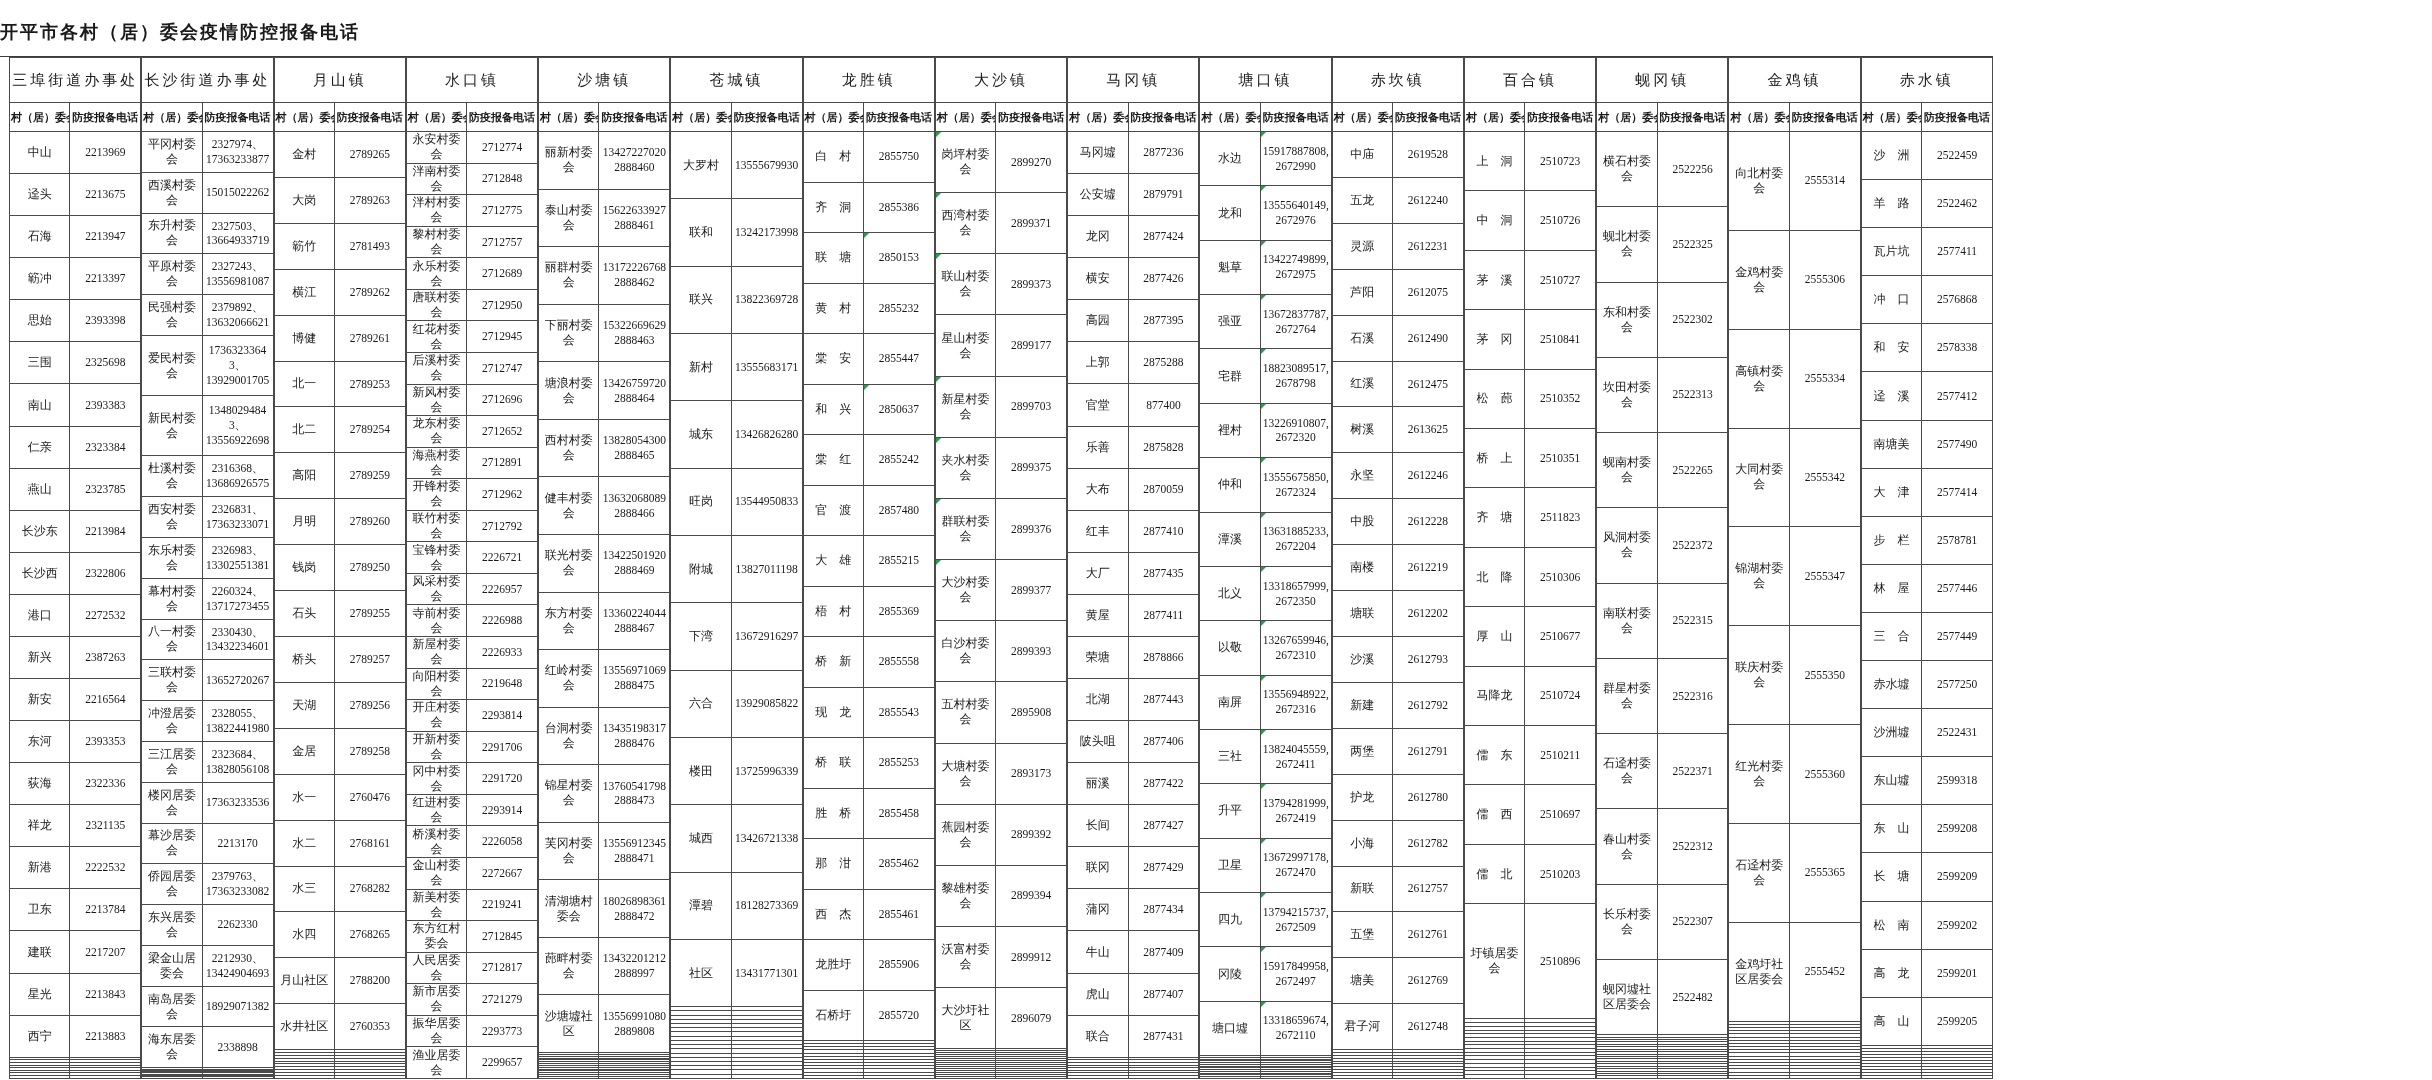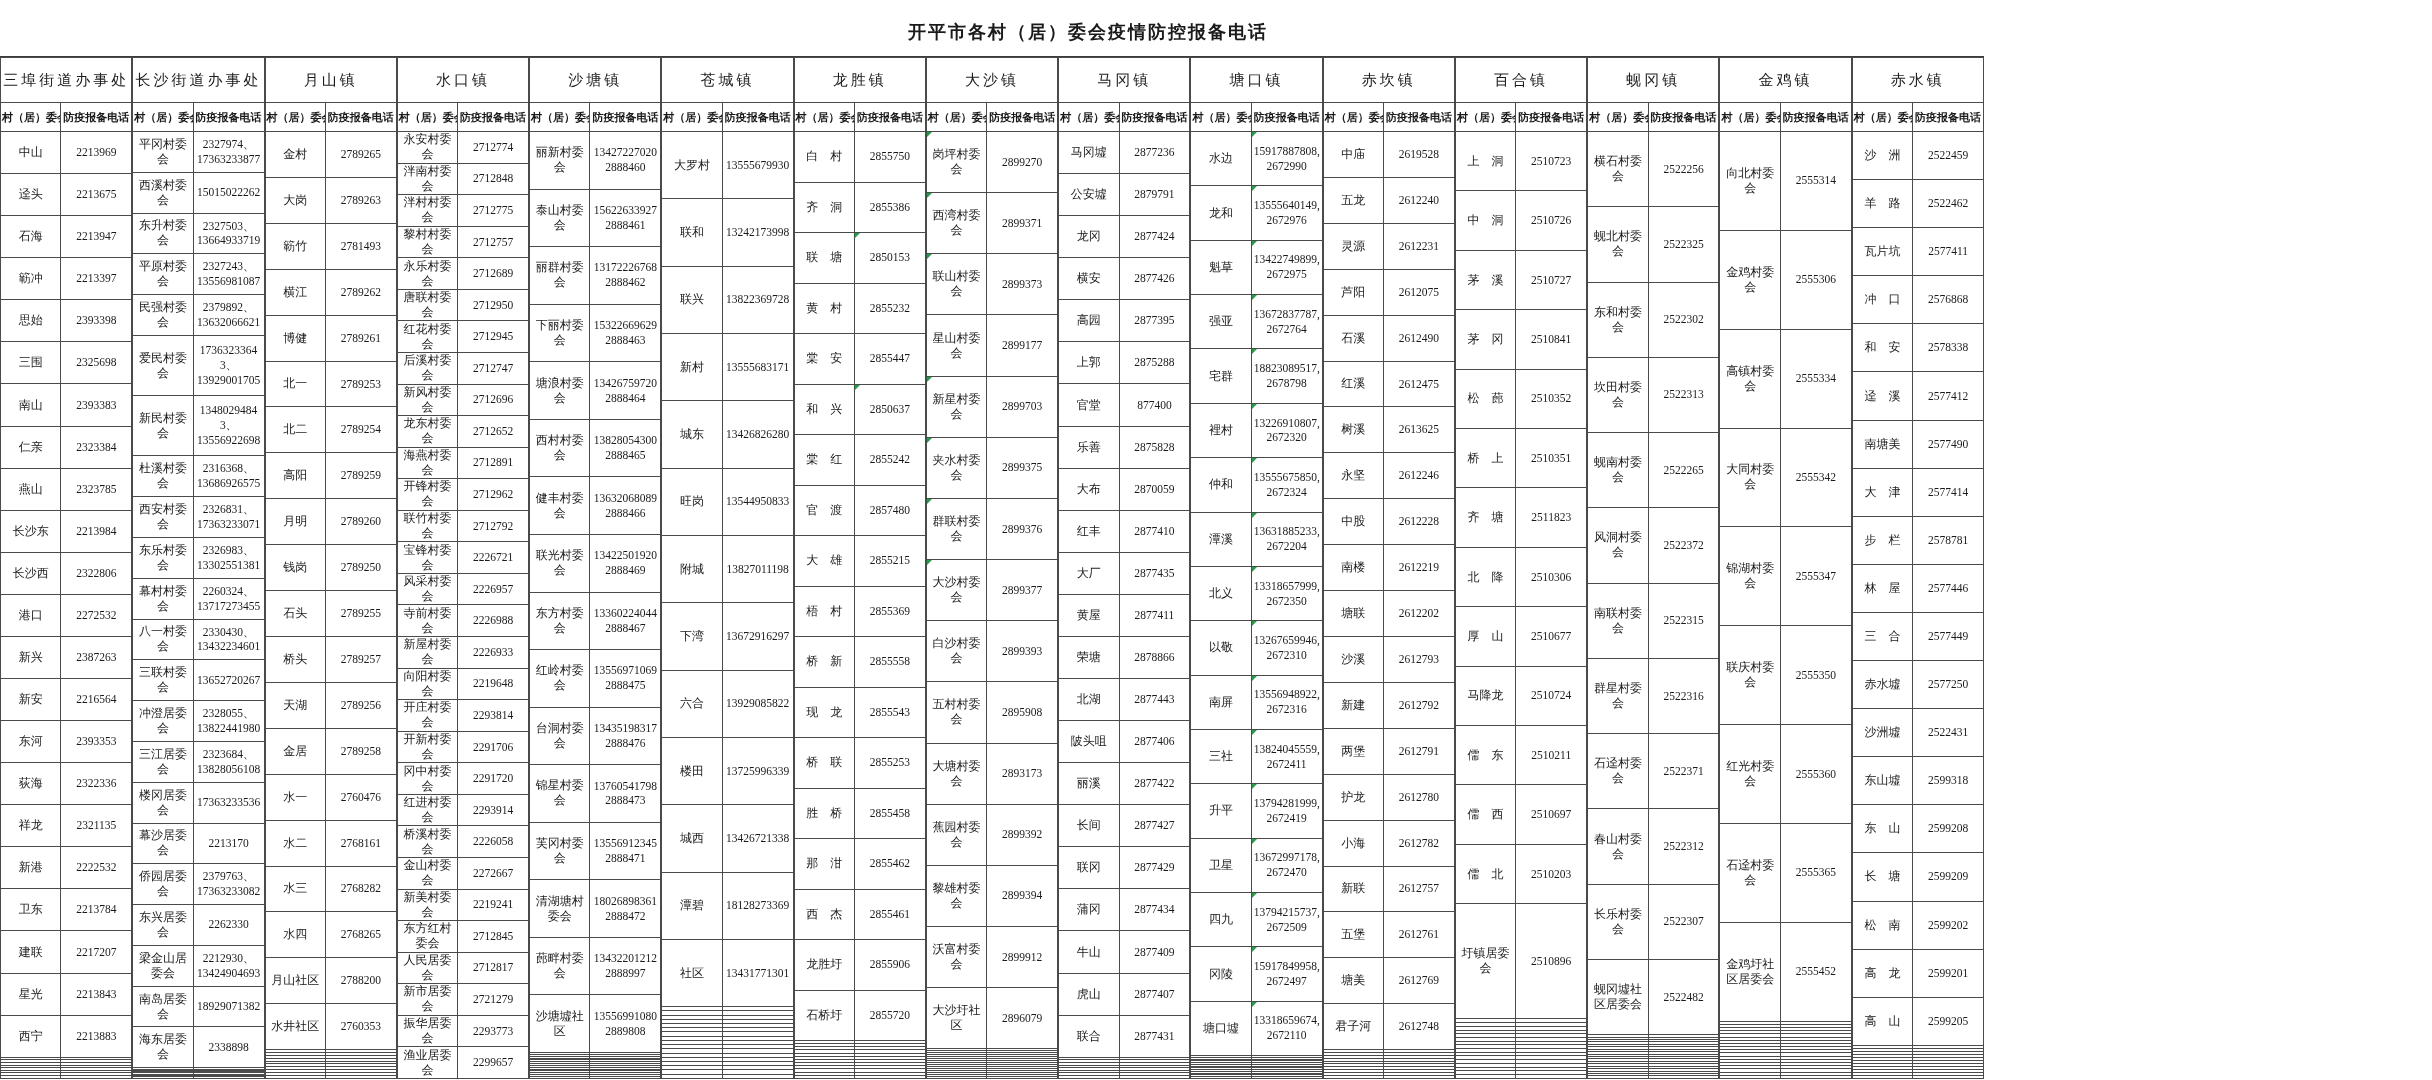--- a/index.html
+++ b/index.html
@@ -4,26 +4,27 @@
 <style>
   html,body{margin:0;padding:0;background:#ffffff;}
   body{
     width:2432px;height:1080px;overflow:hidden;
     font-family:"Liberation Serif","DejaVu Serif",serif;
     color:#1a1a1a;
     -webkit-font-smoothing:antialiased;
   }
   .title{
     width:2176px;height:56px;line-height:64px;
-    text-align:center;font-size:18px;font-weight:bold;
+    font-size:18px;font-weight:bold;
     letter-spacing:2px;white-space:nowrap;
   }
   #grid{
     display:flex;width:1984px;height:1022px;
     border-top:1px solid #3c3c3c;
+    padding-left:9px;
   }
   table.group{
     flex:1 1 0;border-collapse:collapse;table-layout:fixed;
     width:100%;height:100%;
     border-right:1px solid #3c3c3c;border-left:1px solid #3c3c3c;
   }
   table.group td,table.group th{
     border:1px solid #4a4a4a;
     padding:0 1px;overflow:hidden;position:relative;
     text-align:center;vertical-align:middle;

